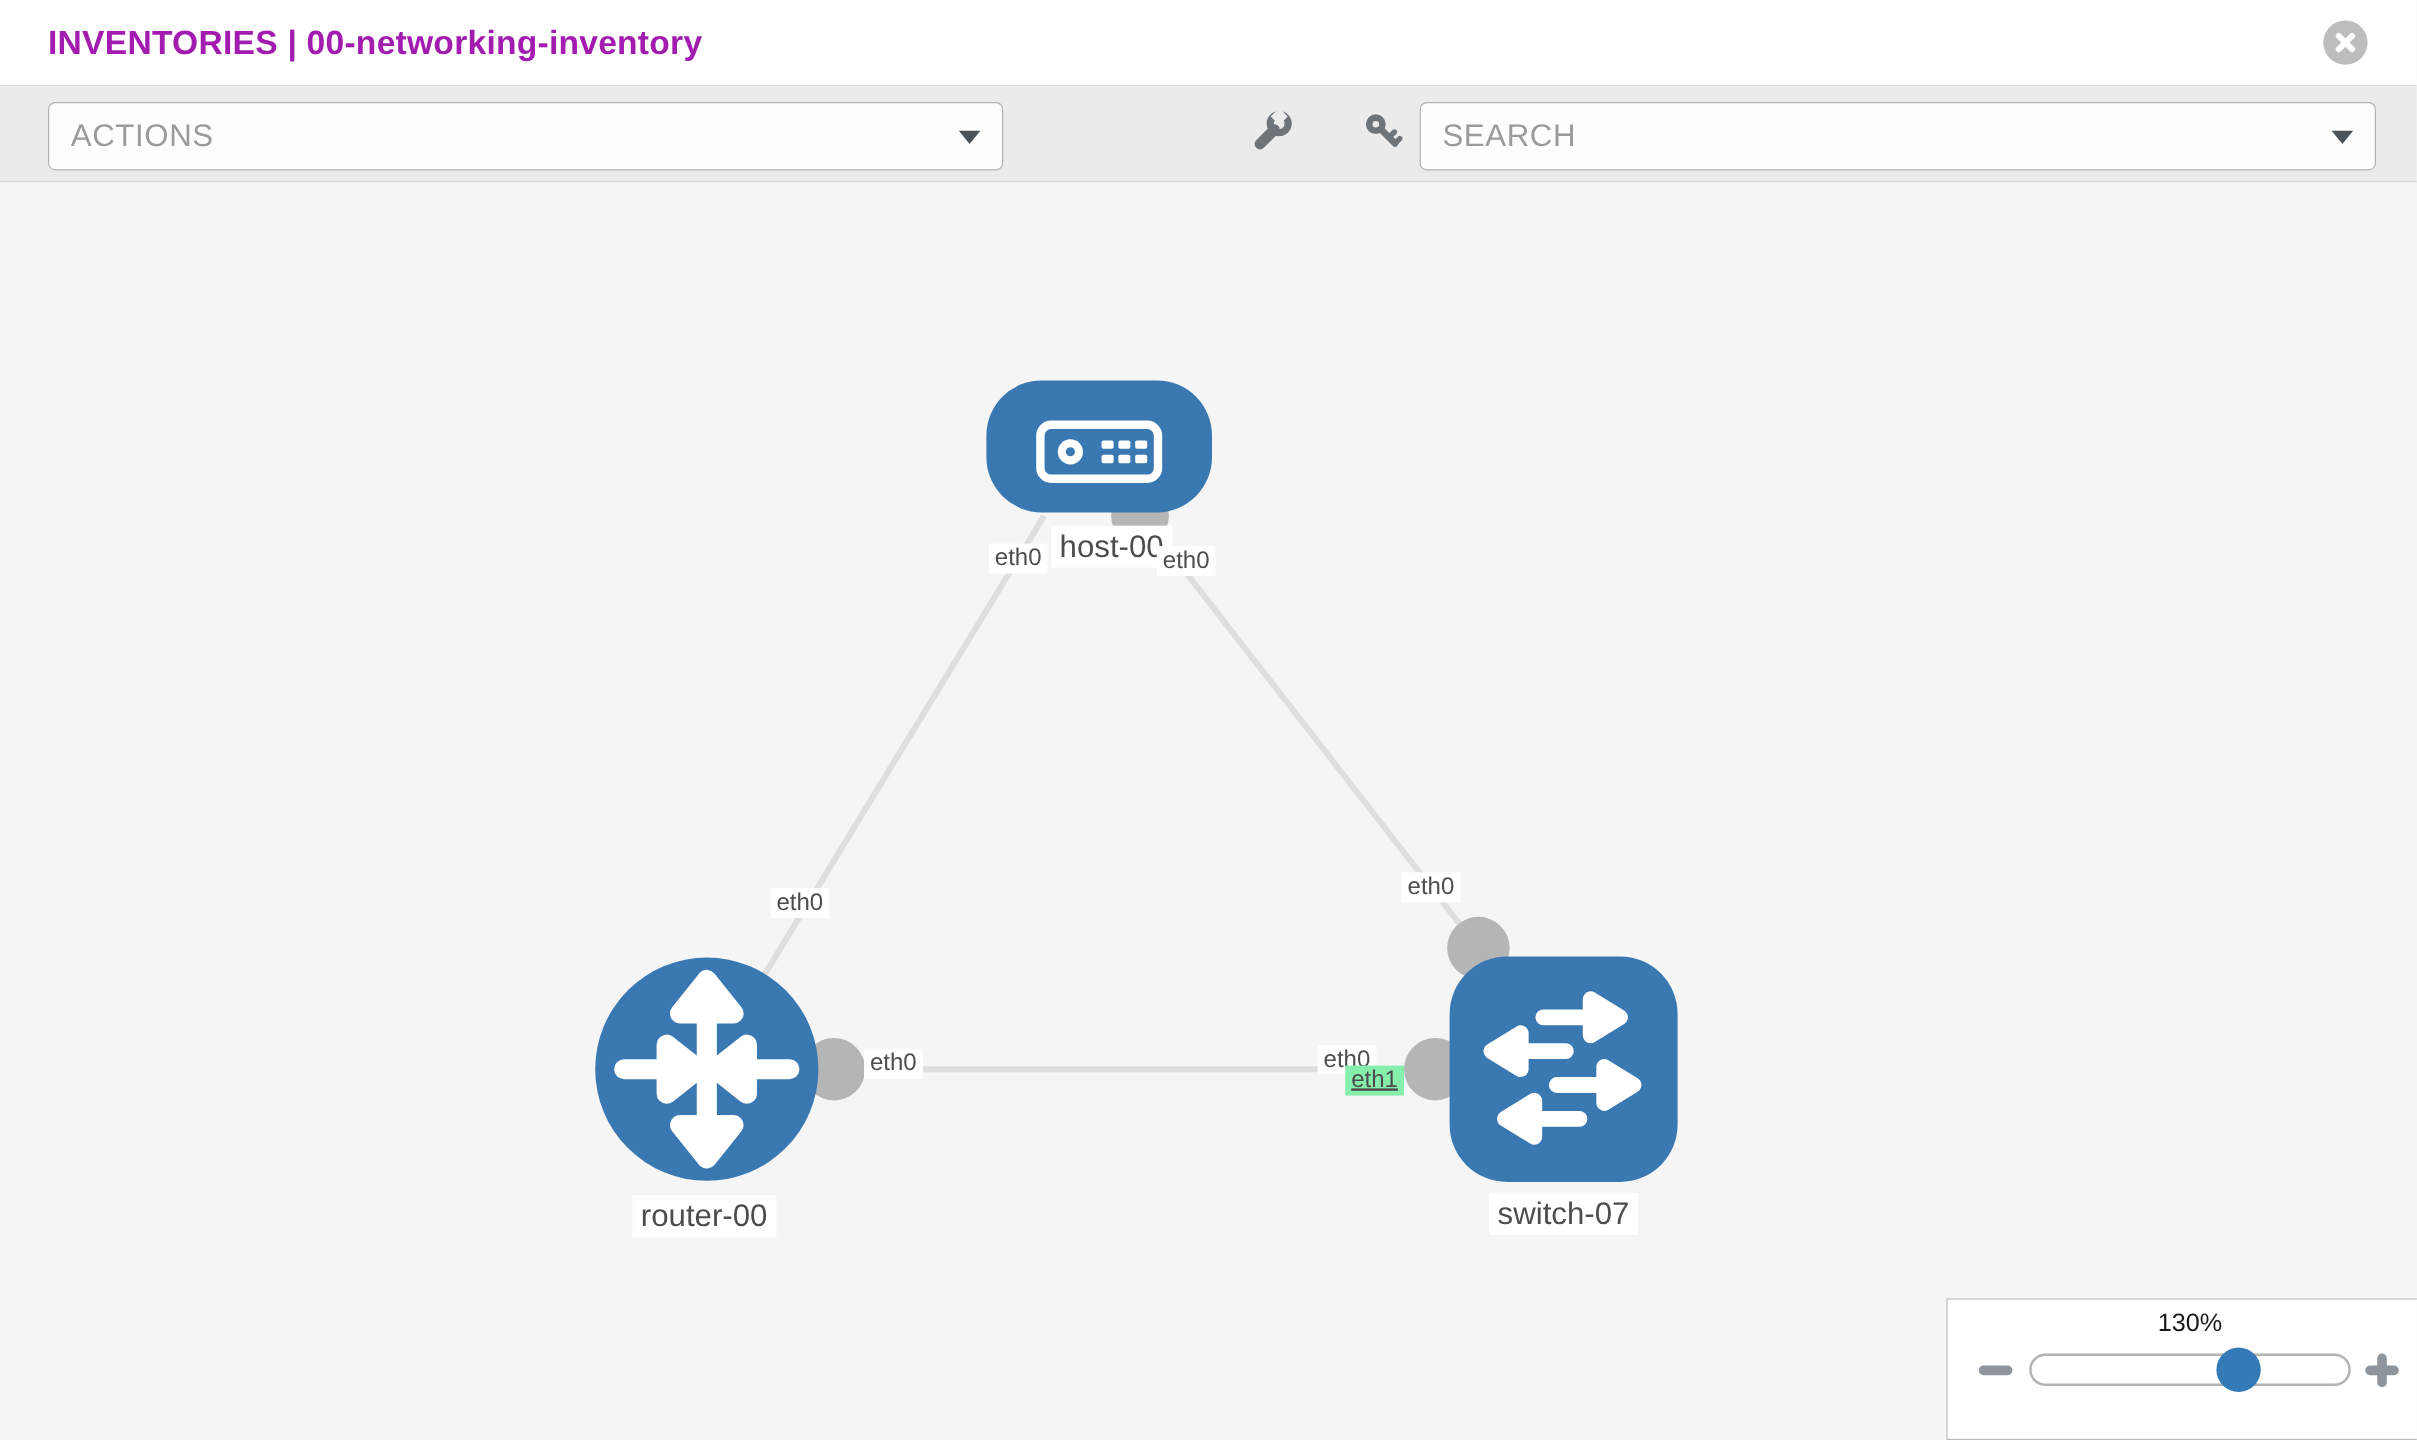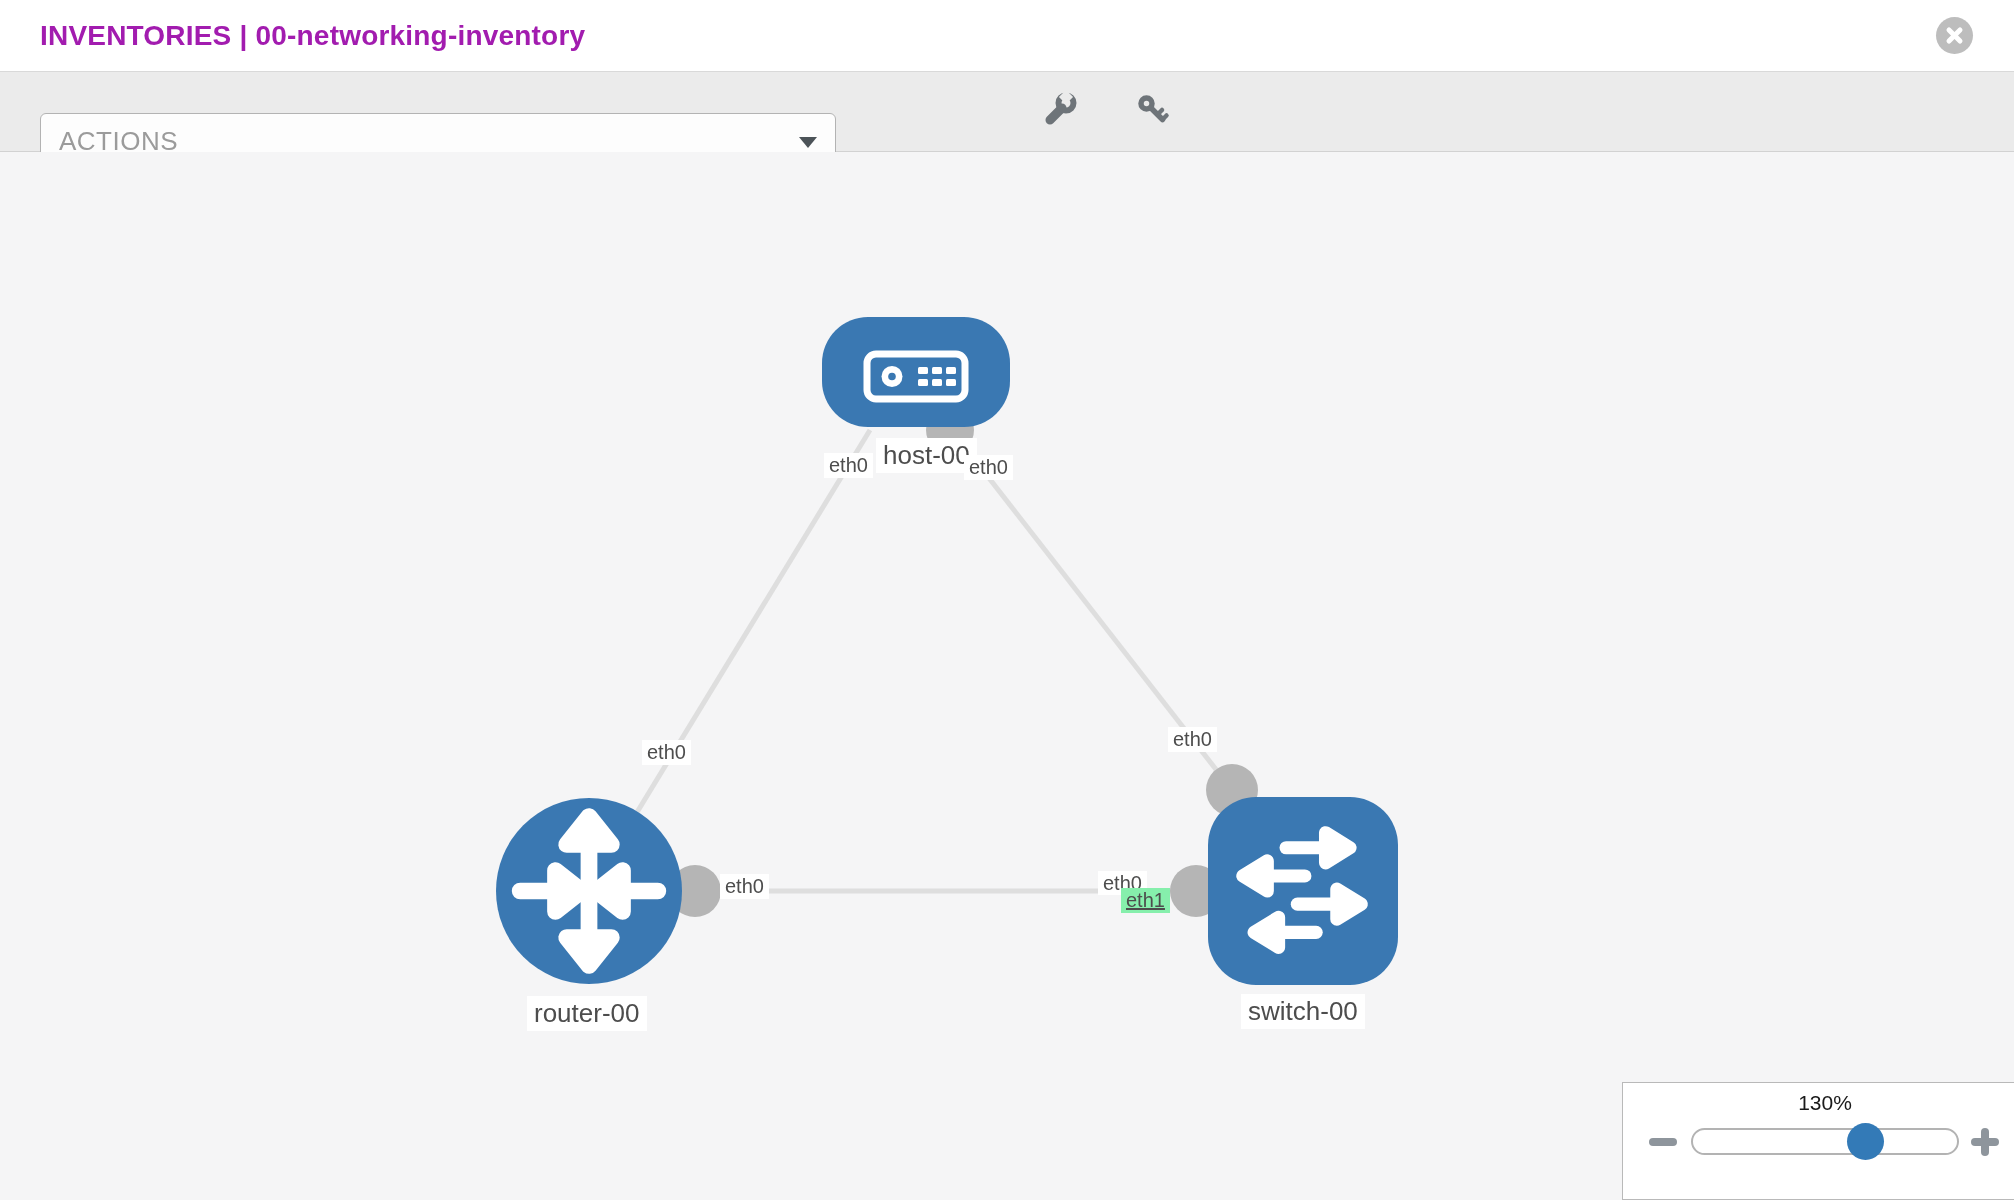--- a/index.html
+++ b/index.html
@@ -22,21 +22,21 @@
   }
 
   
   .toolbar {
     position:relative; height:80px; background:#ebebeb;
     border-bottom:1px solid #d2d2d2;
   }
   .select-box {
     position:absolute; top:13px; height:57px; background:#fdfdfd;
     border:1px solid #b3b3b3; border-radius:6px;
-    display:flex; align-items:center; cursor:pointer;margin-top:28px;
+    display:flex; align-items:center; cursor:pointer;
   }
   .select-box .select-label {
     margin-left:18px; font-size:26px; color:#9b9b9b; letter-spacing:0.5px;
   }
   .caret {
     position:absolute; right:18px; top:50%; margin-top:-5px;
     width:0; height:0; border-left:9px solid transparent;
     border-right:9px solid transparent; border-top:11px solid #4c5358;
   }
   .actions-select { left:40px; width:796px; }
@@ -148,20 +148,24 @@
       <span class="tool-icon">
         <svg width="34" height="34" viewBox="0 0 34 34">
           <circle cx="10.5" cy="10.5" r="5.5" fill="none" stroke="#6e7479" stroke-width="5.5"></circle>
           <line x1="15" y1="15" x2="26.5" y2="26.5" stroke="#6e7479" stroke-width="5.5" stroke-linecap="round"></line>
           <line x1="21.5" y1="21.5" x2="26" y2="17" stroke="#6e7479" stroke-width="4.5" stroke-linecap="round"></line>
           <line x1="26.5" y1="26.5" x2="30.5" y2="22.5" stroke="#6e7479" stroke-width="4.5" stroke-linecap="round"></line>
         </svg>
       </span>
     </div>
 
+    <div class="select-box search-select">
+      <span class="select-label">SEARCH</span>
+      <span class="caret"></span>
+    </div>
   </div>
 
   <div class="canvas">
 
     <svg class="links-svg" width="2014" height="1047" viewBox="0 0 2014 1047">
       <line x1="870" y1="278" x2="589" y2="739" stroke="#dedede" stroke-width="5"></line>
       <line x1="950" y1="276" x2="1232" y2="638" stroke="#dedede" stroke-width="5"></line>
       <line x1="589" y1="739" x2="1196" y2="739" stroke="#dedede" stroke-width="5"></line>
     </svg>
 
@@ -209,21 +213,21 @@
           <line x1="47" y1="57" x2="69" y2="57"></line>
           <polygon points="81,57 68,49 68,65"></polygon>
           <line x1="57" y1="72" x2="36" y2="72"></line>
           <polygon points="24,72 37,64 37,80"></polygon>
         </g>
       </svg>
     </div>
 
     <div class="canvas-label node-label lbl-host">host-00</div>
     <div class="canvas-label node-label lbl-router">router-00</div>
-    <div class="canvas-label node-label lbl-switch">switch-00</div>
+    <div class="canvas-label node-label lbl-switch">switch-07</div>
 
     <div class="canvas-label if-label if-host-left">eth0</div>
     <div class="canvas-label if-label if-host-right">eth0</div>
     <div class="canvas-label if-label if-router-top">eth0</div>
     <div class="canvas-label if-label if-router-right">eth0</div>
     <div class="canvas-label if-label if-switch-top">eth0</div>
 
     <div class="canvas-label if-overlap">
       <span class="back-label">eth0</span>
       <span class="front-label">eth1</span>

